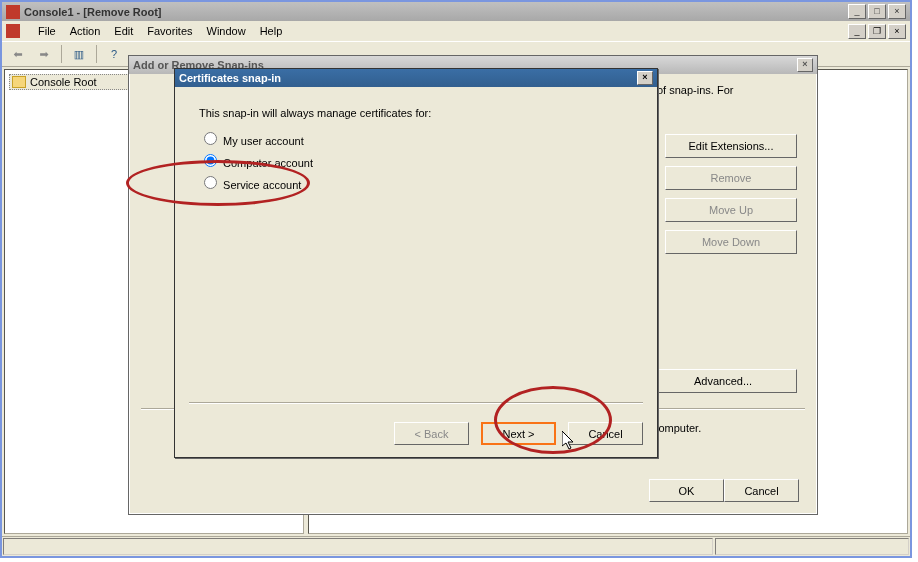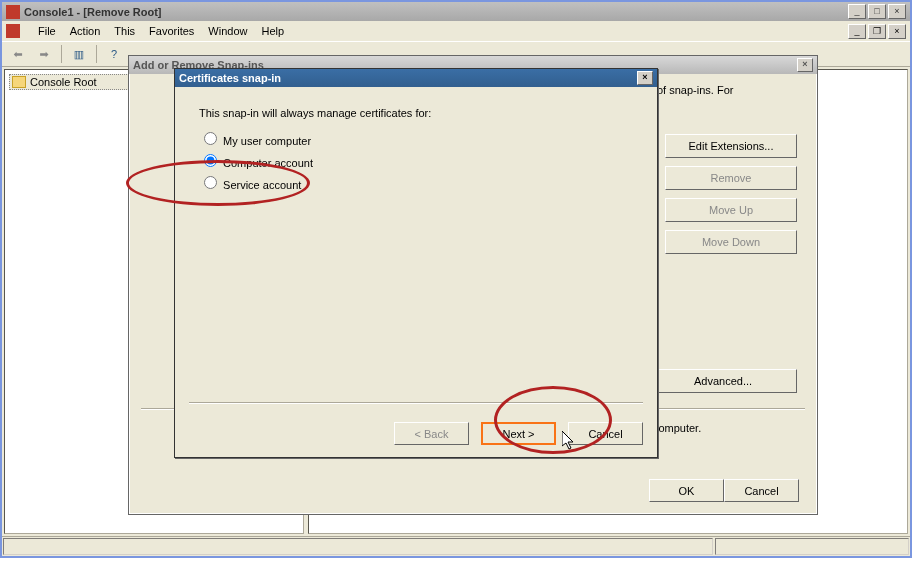--- a/index.html
+++ b/index.html
@@ -83,21 +83,21 @@
     <div class="winbtns">
       <div class="winbtn">_</div>
       <div class="winbtn">□</div>
       <div class="winbtn">×</div>
     </div>
   </div>
   <div class="mmc-menu">
     <span class="icon"></span>
     <span class="menu-item">File</span>
     <span class="menu-item">Action</span>
-    <span class="menu-item">This</span>
+    <span class="menu-item">Edit</span>
     <span class="menu-item">Favorites</span>
     <span class="menu-item">Window</span>
     <span class="menu-item">Help</span>
     <div class="right-winbtns">
       <div class="winbtn">_</div>
       <div class="winbtn">❐</div>
       <div class="winbtn">×</div>
     </div>
   </div>
   <div class="mmc-toolbar">
@@ -149,21 +149,21 @@
 <div class="certdlg">
   <div class="certdlg-title">
     <span>Certificates snap-in</span>
     <div class="close">×</div>
   </div>
   <div class="body">
     <div class="prompt">This snap-in will always manage certificates for:</div>
     <div class="radios">
       <label>
         <input type="radio" name="acct" style="">
-        <span>My user computer</span>
+        <span>My user account</span>
       </label>
       <label>
         <input type="radio" name="acct" checked="" style="">
         <span>Computer account</span>
       </label>
       <label>
         <input type="radio" name="acct" style="">
         <span>Service account</span>
       </label>
     </div>

